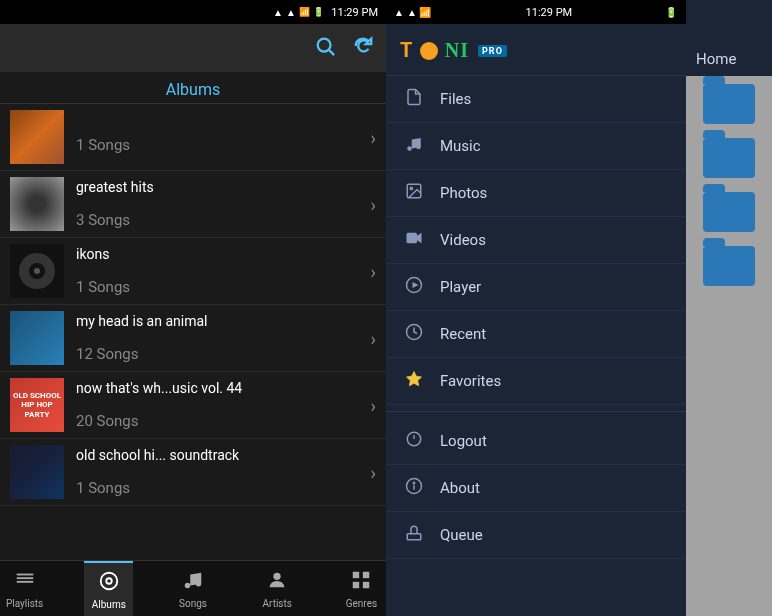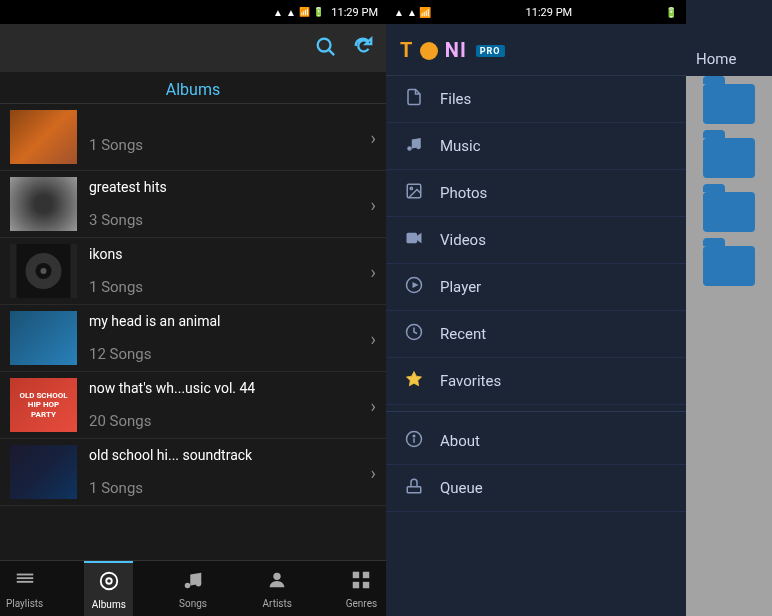--- a/index.html
+++ b/index.html
@@ -66,21 +66,21 @@
 
     .album-item {
       display: flex;
       align-items: center;
       padding: 6px 10px;
       border-bottom: 1px solid #2a2a2a;
       cursor: pointer;
     }
 
     .album-thumb {
-      width: 67px;
+      width: 54px;
       height: 54px;
       background: #444;
       flex-shrink: 0;
       margin-right: 12px;
       overflow: hidden;
       display: flex;
       align-items: center;
       justify-content: center;
     }
 
@@ -444,21 +444,21 @@
           <span>📶</span>
       </span>
       <span style="font-size:11px;">11:29 PM</span>
       <span style="font-size:10px;">🔋</span>
     </div>
 
     <div class="menu-header">
       <div class="app-logo">
         <span style="color:#f4a020;">T</span>
         <span style="display:inline-block;width:18px;height:18px;background:#f4a020;border-radius:50%;vertical-align:middle;margin:0 1px;"></span>
-        <span style="color:#f0abfc;">NI</span>
+        <span style="color:#22c55e;font-family:Liberation Serif, serif;">NI</span>
         <span class="pro-badge">PRO</span>
       </div>
     </div>
 
 
     <div class="menu-items-container">
     <div class="menu-item">
     <span class="m-icon"><svg width="18" height="18" viewBox="0 0 24 24" fill="none" stroke="currentColor" stroke-width="2">
               <path d="M14 2H6a2 2 0 0 0-2 2v16a2 2 0 0 0 2 2h12a2 2 0 0 0 2-2V8z"></path>
               <polyline points="14,2 14,8 20,8"></polyline>
@@ -504,20 +504,28 @@
   </div>
         <div class="menu-item">
     <span class="m-icon"><svg width="18" height="18" viewBox="0 0 24 24" fill="#f4c542" stroke="#f4c542" stroke-width="1">
               <polygon points="12,2 15.09,8.26 22,9.27 17,14.14 18.18,21.02 12,17.77 5.82,21.02 7,14.14 2,9.27 8.91,8.26"></polygon>
             </svg></span>
     <span>Favorites</span>
   </div>
         <div class="menu-divider"></div>
         <div class="menu-item">
     <span class="m-icon"><svg width="18" height="18" viewBox="0 0 24 24" fill="none" stroke="currentColor" stroke-width="2">
+              <circle cx="12" cy="12" r="9"></circle>
+              <line x1="12" y1="7" x2="12" y2="10"></line>
+              <line x1="12" y1="10" x2="12" y2="12"></line>
+            </svg></span>
+    <span>Logout</span>
+  </div>
+        <div class="menu-item">
+    <span class="m-icon"><svg width="18" height="18" viewBox="0 0 24 24" fill="none" stroke="currentColor" stroke-width="2">
               <circle cx="12" cy="12" r="10"></circle>
               <circle cx="12" cy="8" r="1" fill="currentColor"></circle>
               <line x1="12" y1="11" x2="12" y2="17"></line>
             </svg></span>
     <span>About</span>
   </div>
         <div class="menu-item">
     <span class="m-icon"><svg width="18" height="18" viewBox="0 0 24 24" fill="none" stroke="currentColor" stroke-width="2">
               <rect x="3" y="13" width="18" height="8" rx="1"></rect>
               <path d="M8 13V7a4 4 0 0 1 8 0v6"></path>

